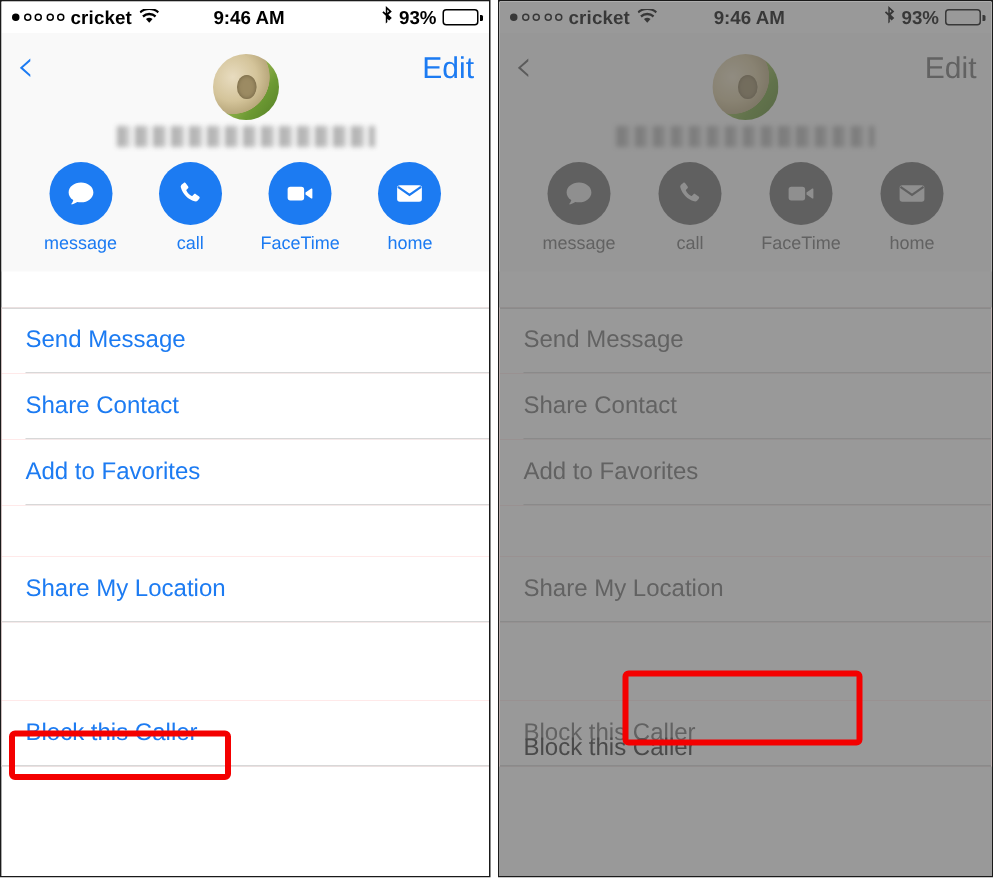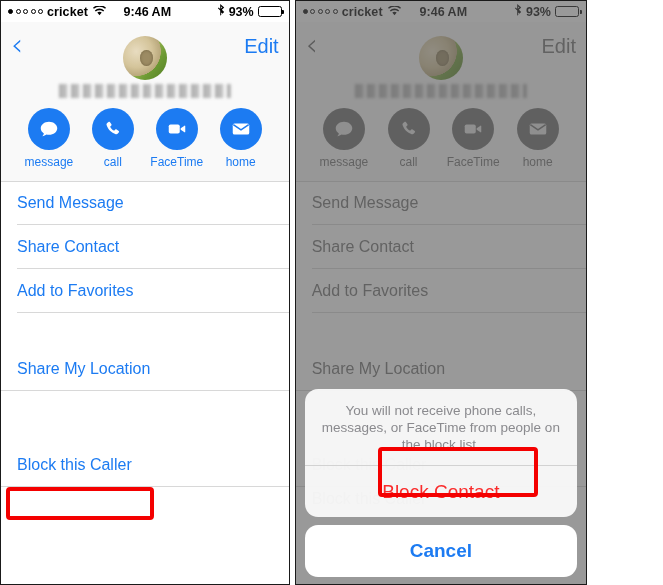--- a/index.html
+++ b/index.html
@@ -9,21 +9,21 @@
   }
   body {
     width: 663px;
     height: 585px;
     font-family: "Liberation Sans", sans-serif;
     -webkit-font-smoothing: antialiased;
     overflow: hidden;
   }
   .stage {
     position: relative;
-    width: 587px;
+    width: 663px;
     height: 585px;
     background: #ffffff;
     display: flex;
   }
 
   
   .phone {
     position: relative;
     width: 327px;
     height: 585px;
@@ -156,21 +156,21 @@
     cursor: pointer; width: 62px;
   }
   .action-circle {
     width: 42px; height: 42px; border-radius: 50%;
     background: #1c7bf2;
     display: flex; align-items: center; justify-content: center;
   }
   .action-label { font-size: 12px; color: #1c7bf2; }
 
   
-  .list { background: #fca5a5; }
+  .list { background: #fca5a5; margin-top: 24px; }
   .row {
     position: relative;
     height: 44px;
     display: flex; align-items: center;
     padding-left: 16px;
     font-size: 16px;
     color: #1c7bf2;
     cursor: pointer;
     background: #fff;
     box-sizing: border-box;
@@ -437,25 +437,18 @@
         <div class="gap"></div>
         <div class="row fullline">Share My Location</div>
         <div class="gap" style="height:52px"></div>
         <div class="row fullline">Block this Caller</div>
       </div>
 
       <div class="dim"></div>
 
       <div class="peek">Block this Caller</div>
 
-      <div class="sheet">
-        <div class="sheet-group">
-          <div class="sheet-msg">You will not receive phone calls, messages, or FaceTime from people on the block list.</div>
-          <div class="sheet-action">Block Contact</div>
-        </div>
-        <div class="sheet-cancel">Cancel</div>
-      </div>
 
       <div class="redbox" style="left:82px; top:446px; width:160px; height:50px; z-index:11;"></div>
     </div>
   </div>
 
 </div>
 
 </body></html>

